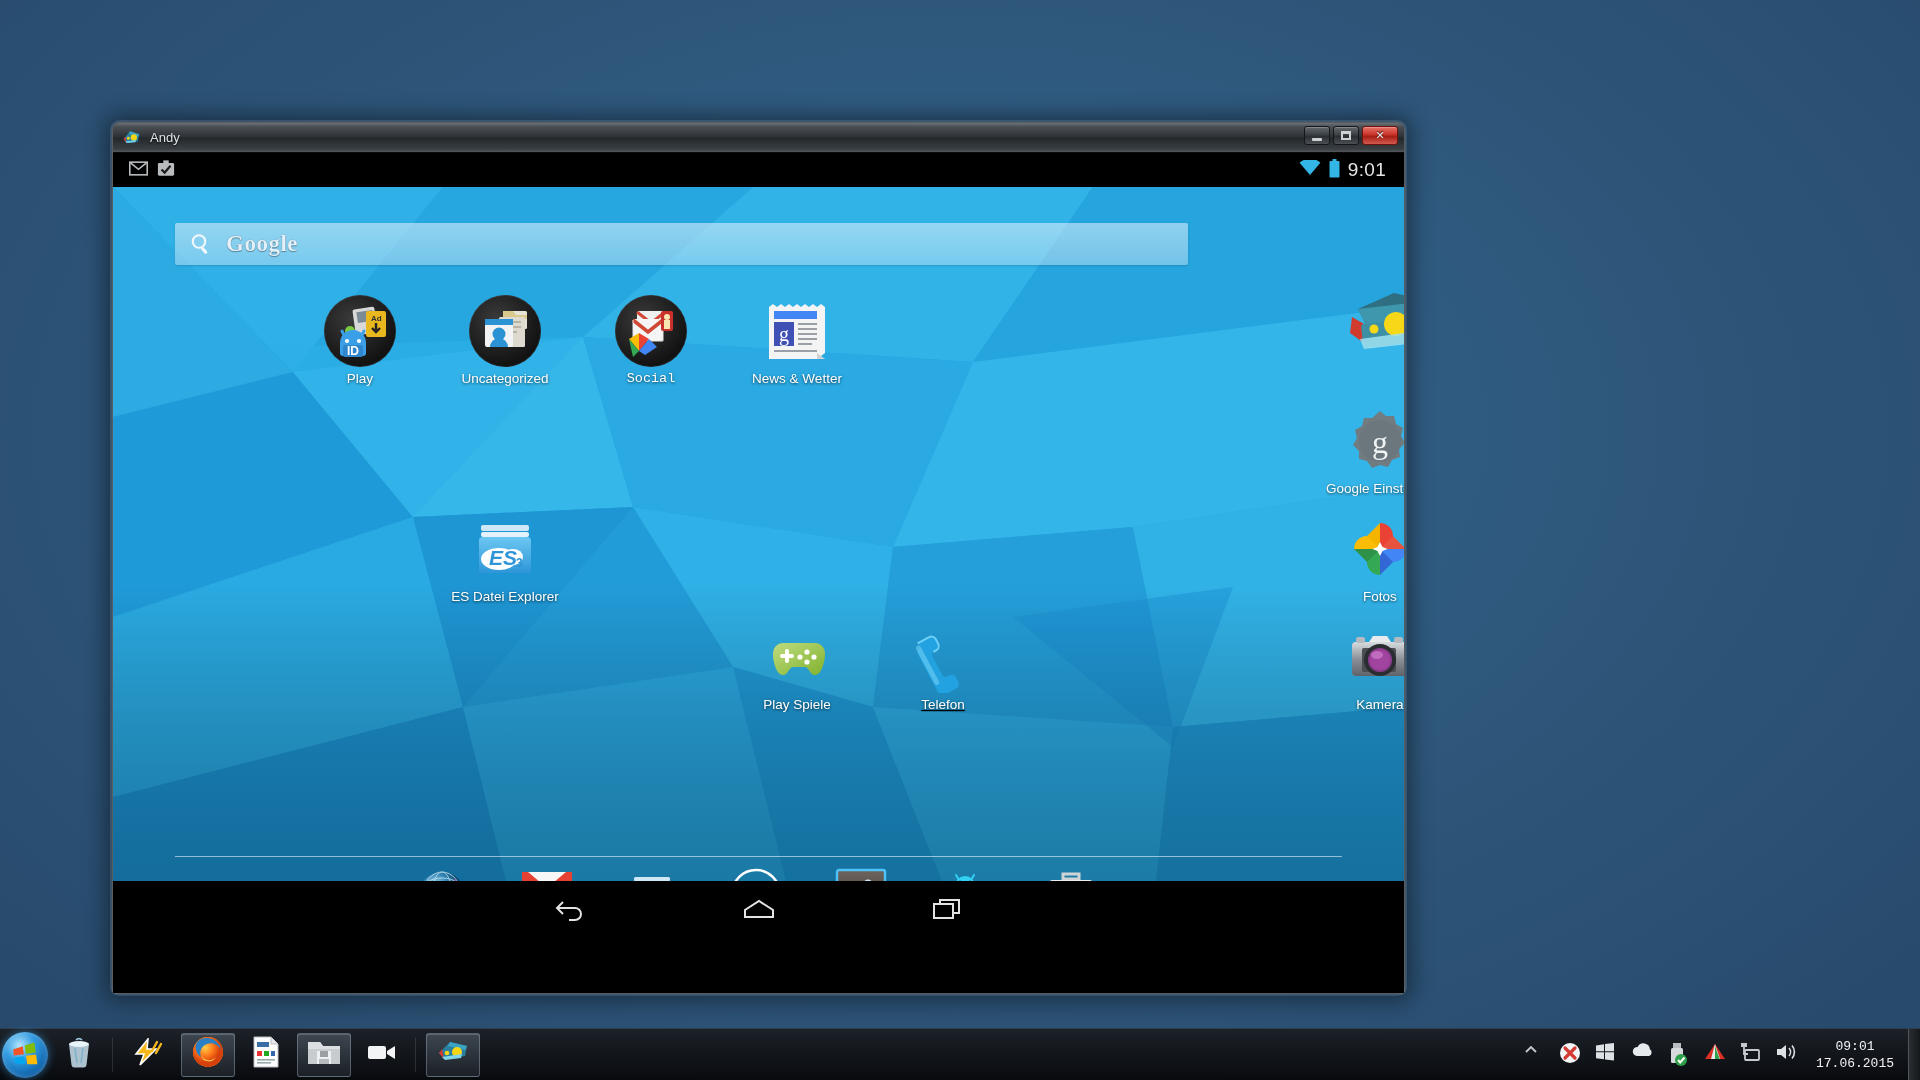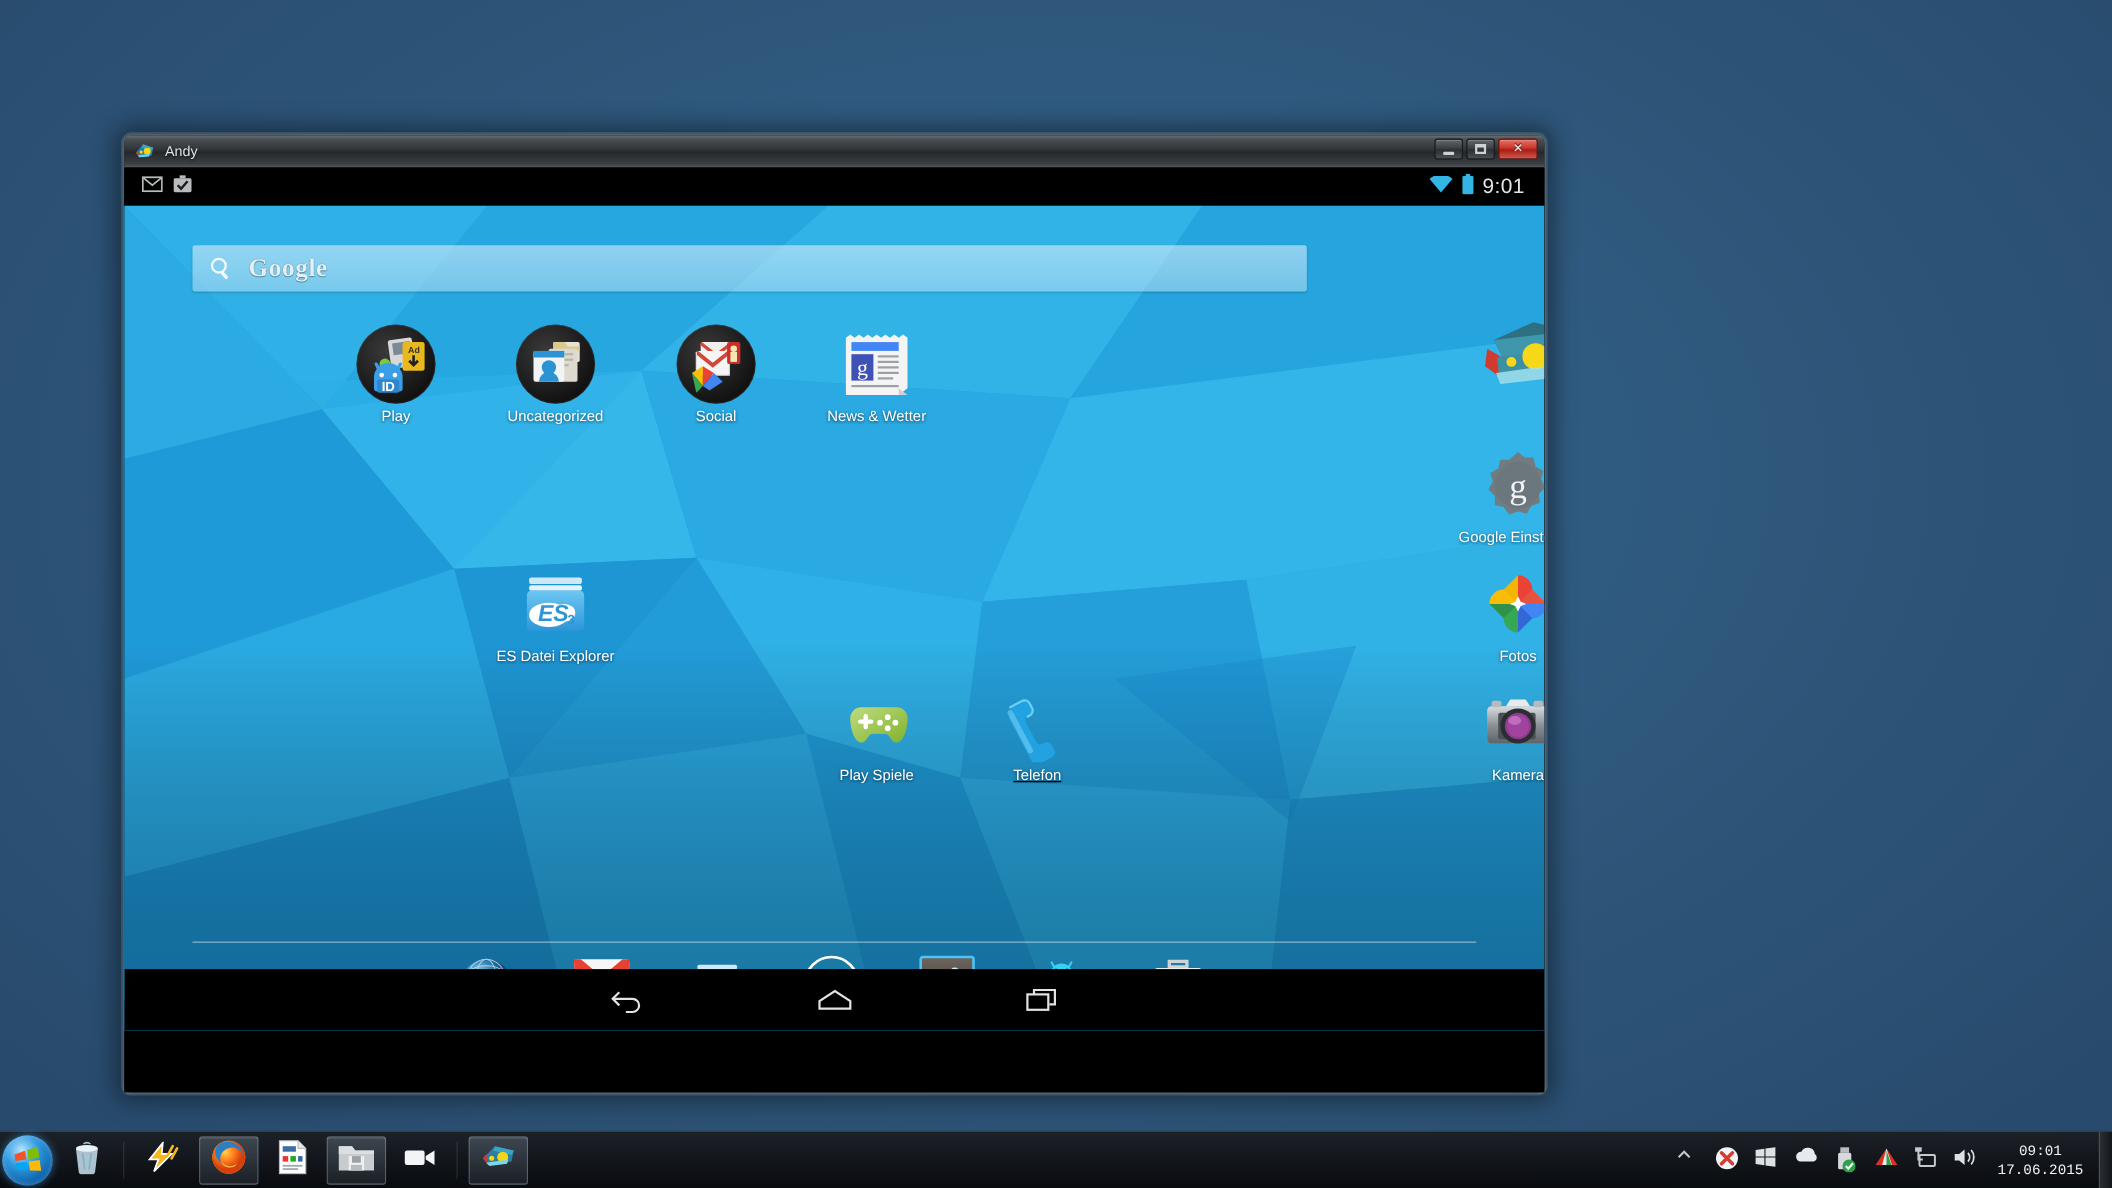--- a/index.html
+++ b/index.html
@@ -307,21 +307,21 @@
                 <rect x="16" y="24" width="28" height="6" fill="#2b93d4"></rect>
                 <circle cx="30" cy="39" r="6.5" fill="#2b93d4"></circle>
                 <path d="M21 52 a9 9 0 0 1 18 0 z" fill="#2b93d4"></path>
                 <rect x="16" y="45" width="28" height="7" fill="#f2f3f4" opacity="0"></rect>
               </svg>
             </div>
           </div>
           <div class="lbl">Uncategorized</div>
         </div>
 
-        <div class="app" style="left:476px; top:108px;">
+        <div class="app" style="left:476px; top:108px;font-family:Liberation Mono, monospace;">
           <div class="ic">
             <div class="folder-ic">
               <svg width="72" height="72" viewBox="0 0 72 72">
                 <rect x="22" y="16" width="28" height="20" rx="2" fill="#efefef"></rect>
                 <path d="M22 17 L36 28 L50 17" fill="none" stroke="#d14836" stroke-width="3"></path>
                 <rect x="18" y="24" width="30" height="22" rx="2" fill="#f5f5f5"></rect>
                 <path d="M18 25 L33 37 L48 25" fill="none" stroke="#d14836" stroke-width="3.6"></path>
                 <path d="M18 25 v21 h30 v-21" fill="none" stroke="#e6e6e6" stroke-width="1"></path>
                 <polygon points="14,44 24,38 24,56" fill="#fbbc05"></polygon>
                 <polygon points="24,38 34,44 24,56" fill="#ea4335"></polygon>

